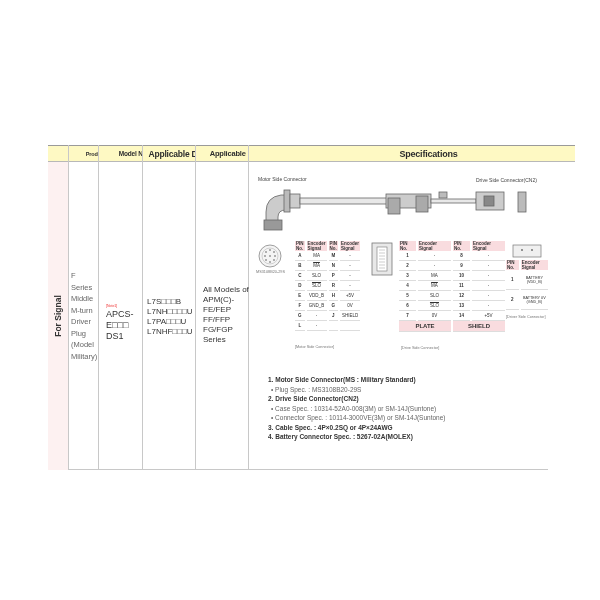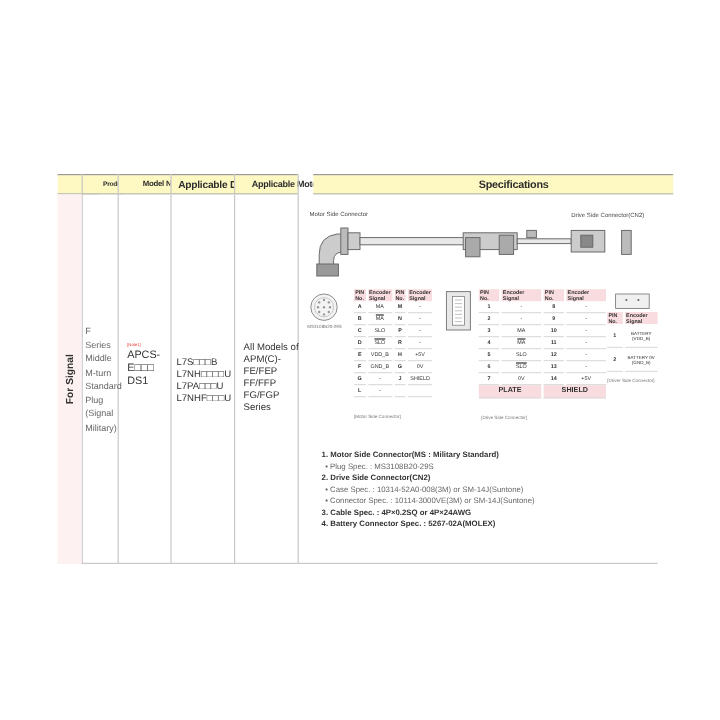--- a/index.html
+++ b/index.html
@@ -46,45 +46,45 @@
 <div class="tbl">
 
   <div class="hdr big" style="left:0;width:20px;">Type</div>
   <div class="hdr" style="left:20px;width:30px;font-size:5.5px;">Product Type</div>
   <div class="hdr" style="left:50px;width:44px;font-size:6.5px;">Model Name</div>
   <div class="hdr big" style="left:94px;width:53px;text-align:right;">
     <span>Applicable Drive</span>
       <sup class="note-sup">[Note3]</sup>
   </div>
   <div class="hdr big" style="left:147px;width:53px;font-size:7.5px;">Applicable Motor</div>
-  <div class="hdr big" style="left:200px;width:300px;font-size:9px;margin-left:13px;">Specifications</div>
+  <div class="hdr big" style="left:200px;width:327px;font-size:9px;">Specifications</div>
 
   <div class="vline" style="left:20px;"></div>
   <div class="vline" style="left:50px;"></div>
   <div class="vline" style="left:94px;"></div>
   <div class="vline" style="left:147px;"></div>
   <div class="vline" style="left:200px;"></div>
   <div class="botline"></div>
 
   <div class="typecol">
     <span>For Signal</span>
   </div>
 
   <div class="cell ptype" style="left:23px;top:125px;width:27px;">
     <div>F</div>
     <div>Series</div>
     <div>Middle</div>
     <div>M-turn</div>
-    <div>Standard</div>
+    <div>Driver</div>
     <div>Plug</div>
-    <div>(Signal</div>
+    <div>(Model</div>
     <div>Military)</div>
   </div>
 
-  <div class="cell model" style="left:58px;top:140px;width:36px;">
+  <div class="cell model" style="left:58px;top:159px;width:36px;">
     <span class="note">[Note1]</span>
     <div>APCS-</div>
     <div>E□□□</div>
     <div>DS1</div>
   </div>
 
   <div class="cell drive" style="left:99px;top:152px;width:50px;">
     <div>L7S□□□B</div>
     <div>L7NH□□□□U</div>
     <div>L7PA□□□U</div>

